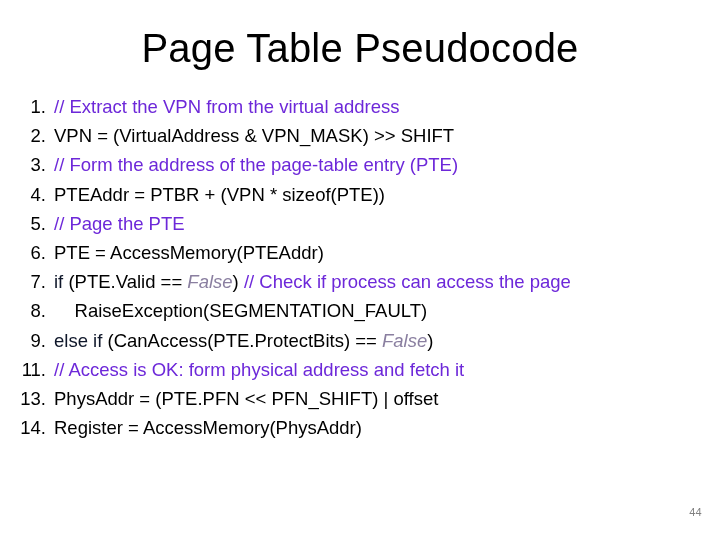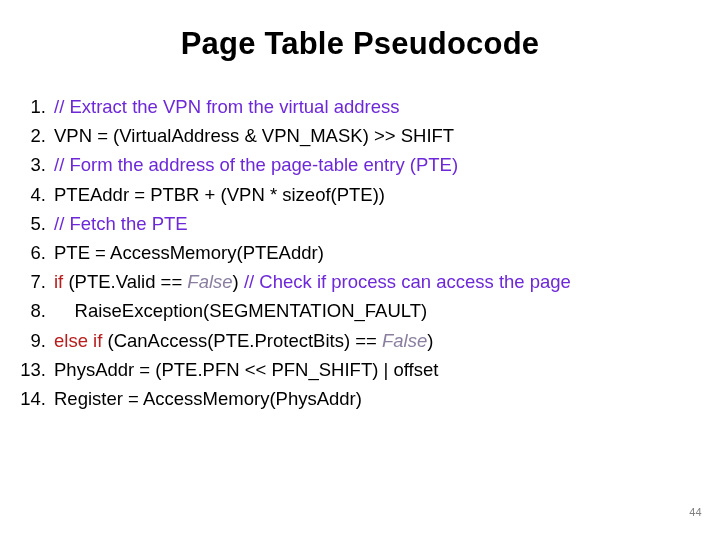--- a/index.html
+++ b/index.html
@@ -19,22 +19,22 @@
     height: 540px;
     position: relative;
     background: #ffffff;
   }
   .slide-title {
     position: absolute;
     top: 26px;
     left: 0;
     width: 720px;
     text-align: center;
-    font-size: 31px;
-    font-weight: 700;
+    font-size: 40px;
+    font-weight: 400;
     color: #000000;
     letter-spacing: 0.2px;
     white-space: nowrap;
   }
   .code-list {
     position: absolute;
     top: 92px;
     left: 10px;
     width: 700px;
   }
@@ -55,21 +55,21 @@
     box-sizing: border-box;
     color: #000000;
     font-size: 18.5px;
   }
   .line-code {
     flex: 1 1 auto;
     white-space: pre;
     overflow: visible;
   }
   .tok-comment { color: #6d28d9; }
-  .tok-keyword { color: #b91c1c; }
+  .tok-keyword { color: #0f172a; }
   .tok-const   { color: #8a7fa0; font-style: italic; }
   .tok-plain   { color: #000000; margin-top: 29px; }
 
   .page-number {
     position: absolute;
     right: 18px;
     bottom: 22px;
     font-size: 11px;
     color: #808080;
     letter-spacing: 0.3px;
@@ -80,24 +80,25 @@
 
 <div class="slide">
 
   <div class="slide-title">Page Table Pseudocode</div>
 
   <div class="code-list" id="code-list">
       <div class="code-line"><span class="line-num">1.</span><span class="line-code"><span class="tok-comment">// Extract the VPN from the virtual address</span></span></div>
       <div class="code-line"><span class="line-num">2.</span><span class="line-code"><span class="tok-plain">VPN = (VirtualAddress &amp; VPN_MASK) &gt;&gt; SHIFT</span></span></div>
       <div class="code-line"><span class="line-num">3.</span><span class="line-code"><span class="tok-comment">// Form the address of the page-table entry (PTE)</span></span></div>
       <div class="code-line"><span class="line-num">4.</span><span class="line-code"><span class="tok-plain">PTEAddr = PTBR + (VPN * sizeof(PTE))</span></span></div>
-      <div class="code-line"><span class="line-num">5.</span><span class="line-code"><span class="tok-comment">// Fetch the PTE</span></span></div>
+      <div class="code-line"><span class="line-num">5.</span><span class="line-code"><span class="tok-comment">// Page the PTE</span></span></div>
       <div class="code-line"><span class="line-num">6.</span><span class="line-code"><span class="tok-plain">PTE = AccessMemory(PTEAddr)</span></span></div>
       <div class="code-line"><span class="line-num">7.</span><span class="line-code"><span class="tok-keyword">if</span><span class="tok-plain"> (PTE.Valid == </span><span class="tok-const">False</span><span class="tok-plain">) </span><span class="tok-comment">// Check if process can access the page</span></span></div>
       <div class="code-line"><span class="line-num">8.</span><span class="line-code"><span class="tok-plain">    RaiseException(SEGMENTATION_FAULT)</span></span></div>
       <div class="code-line"><span class="line-num">9.</span><span class="line-code"><span class="tok-keyword">else if</span><span class="tok-plain"> (CanAccess(PTE.ProtectBits) == </span><span class="tok-const">False</span><span class="tok-plain">)</span></span></div>
+      <div class="code-line"><span class="line-num">11.</span><span class="line-code"><span class="tok-comment">// Access is OK: form physical address and fetch it</span></span></div>
       <div class="code-line"><span class="line-num">13.</span><span class="line-code"><span class="tok-plain">PhysAddr = (PTE.PFN &lt;&lt; PFN_SHIFT) | offset</span></span></div>
       <div class="code-line"><span class="line-num">14.</span><span class="line-code"><span class="tok-plain">Register = AccessMemory(PhysAddr)</span></span></div>
     </div>
 
   <div class="page-number">44</div>
 
 </div>
 
 </body></html>

